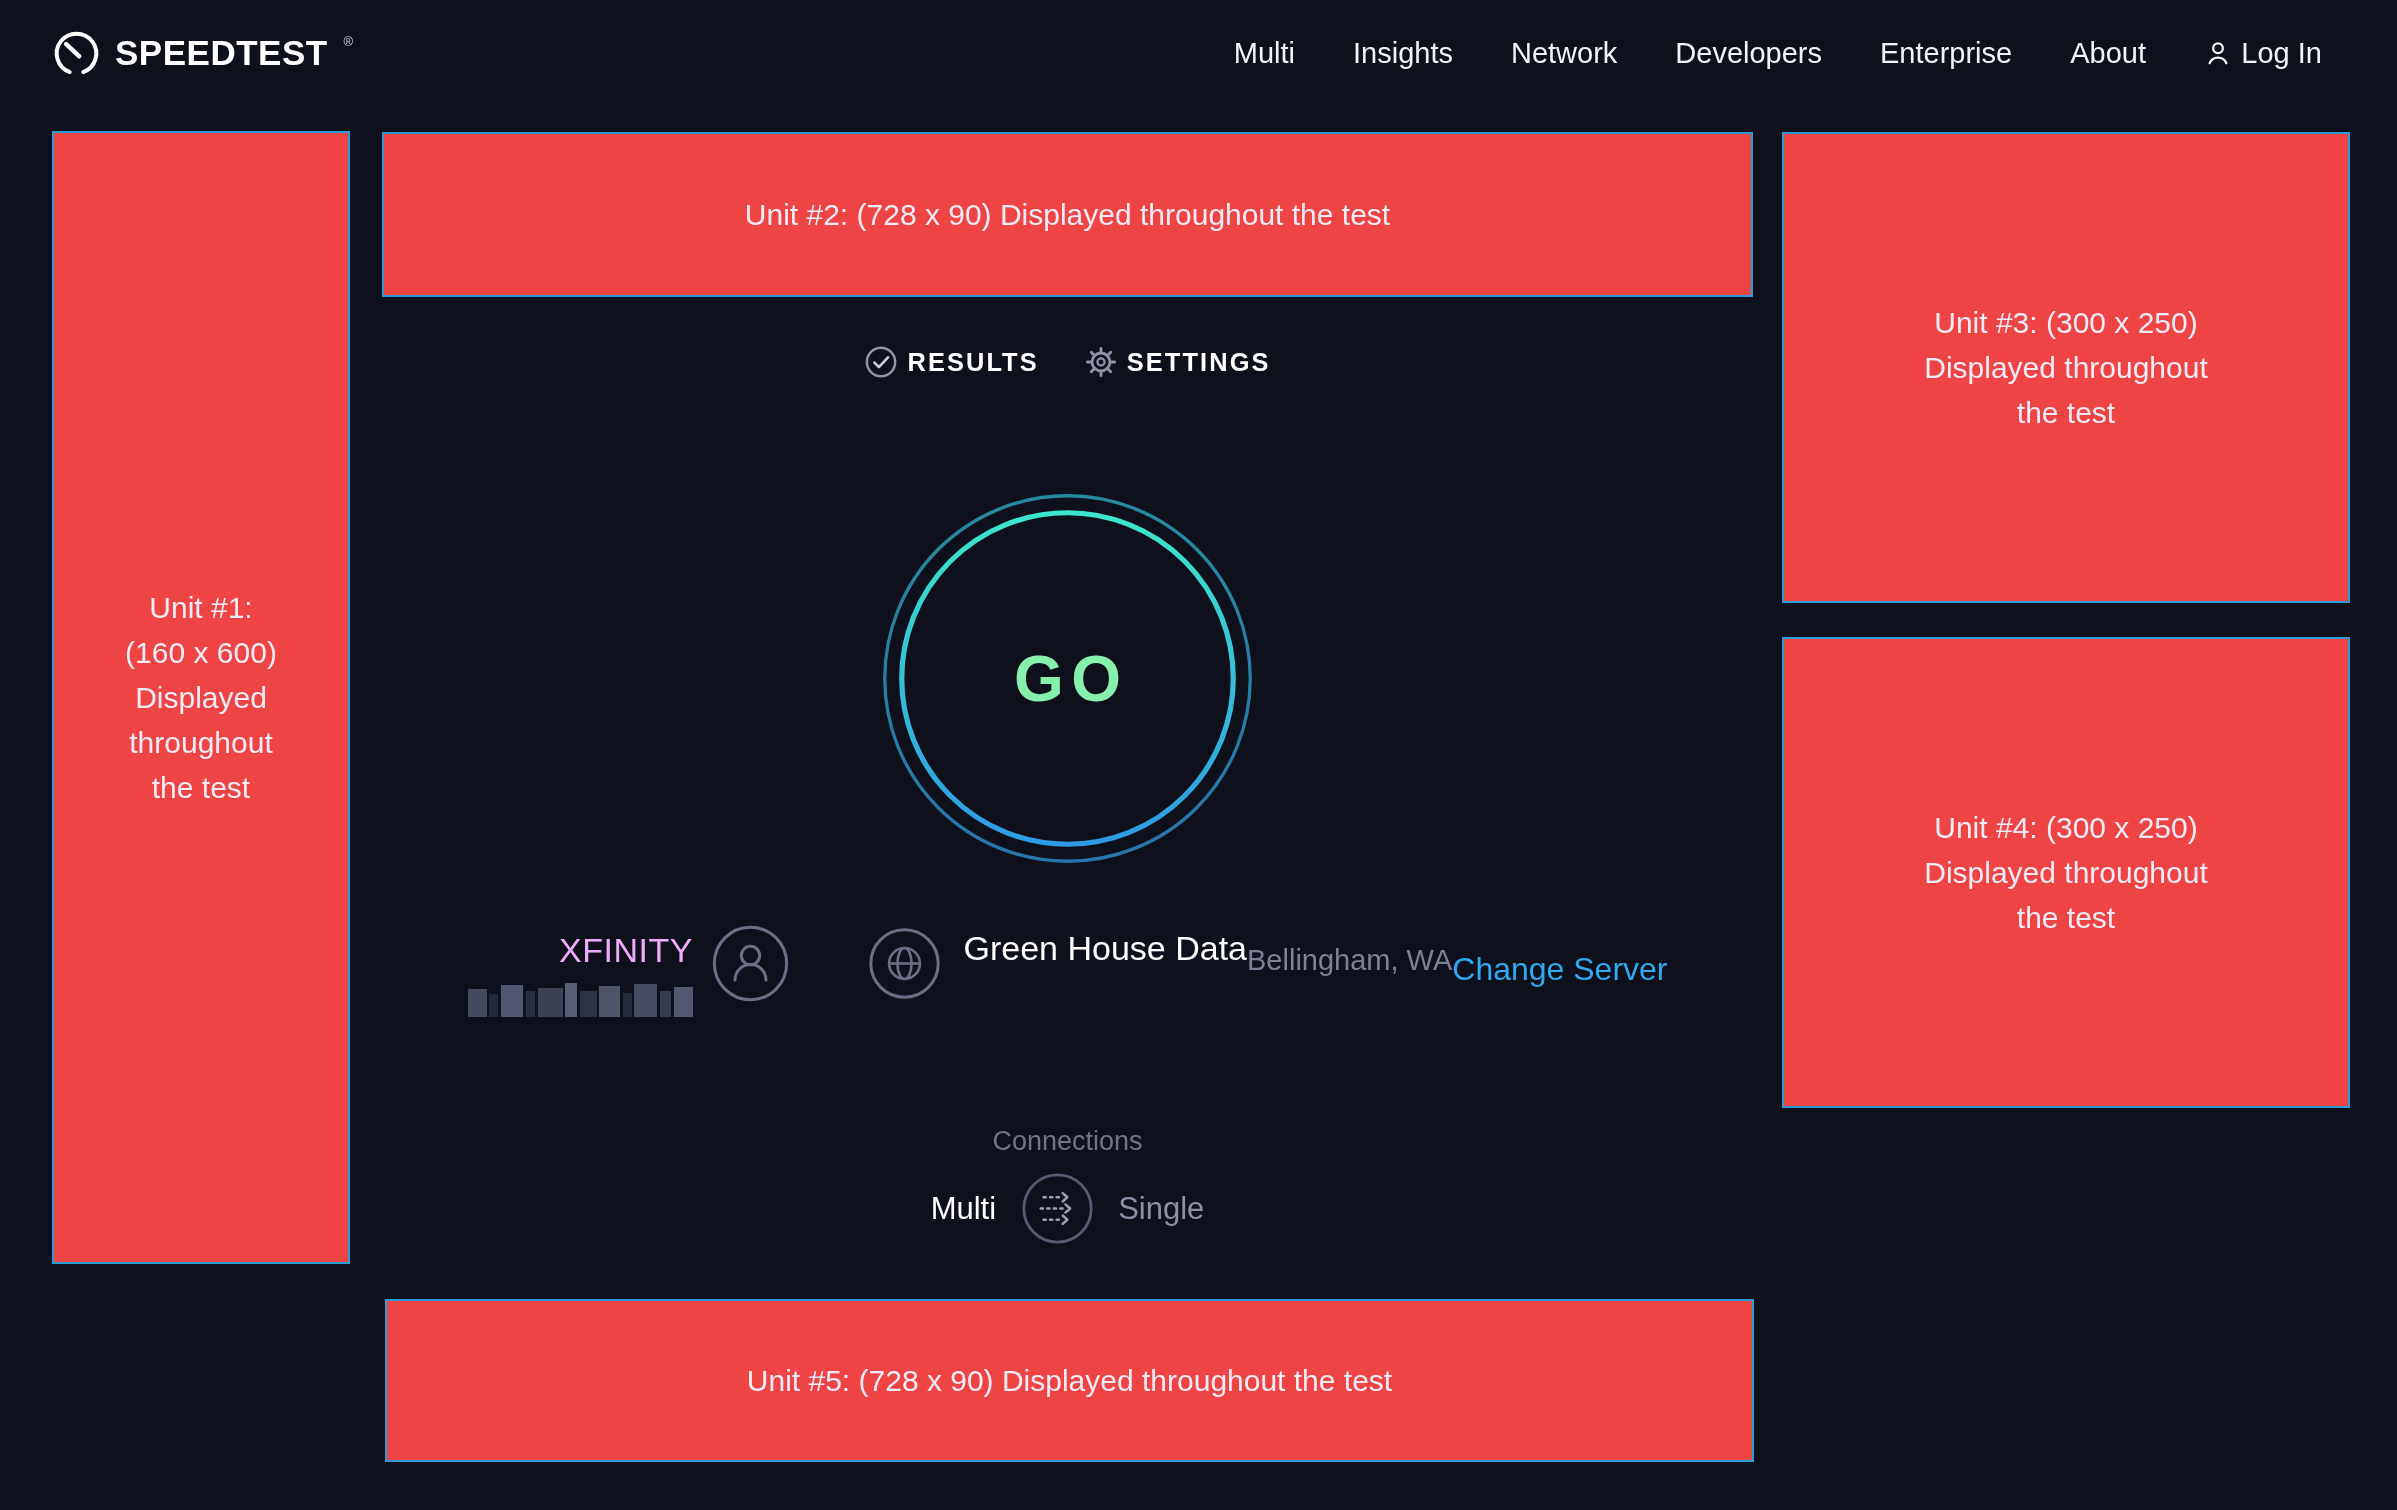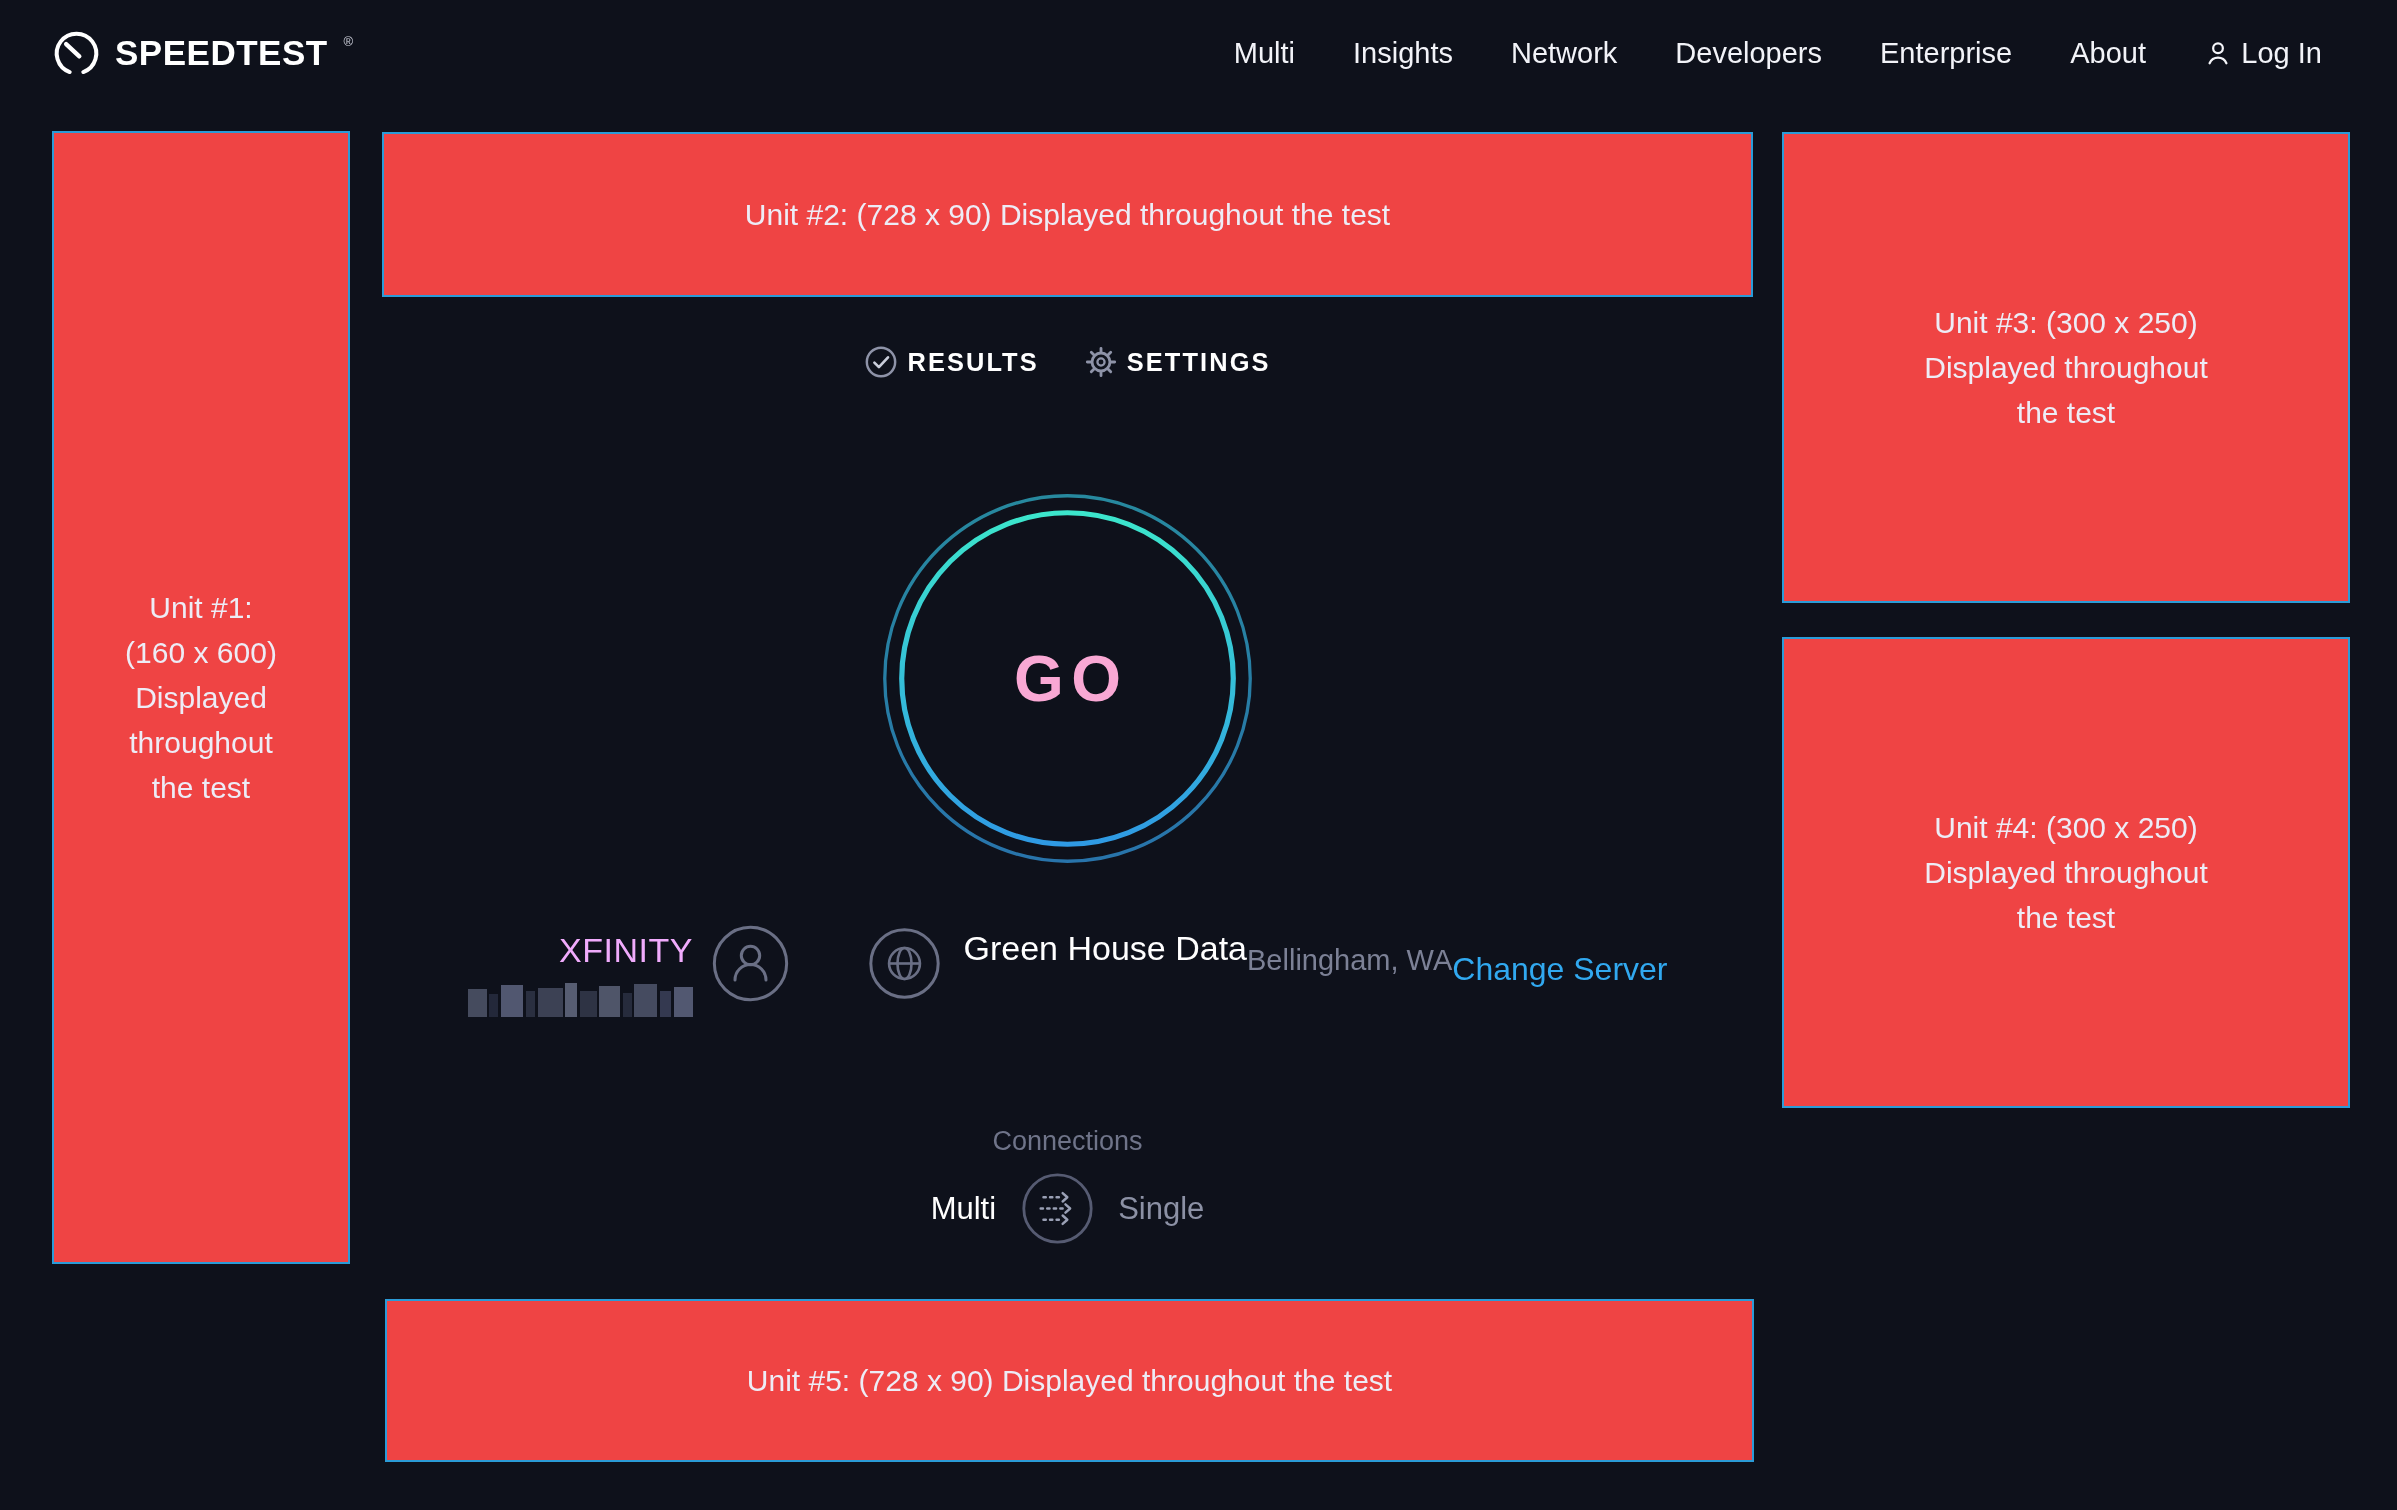--- a/index.html
+++ b/index.html
@@ -30,21 +30,21 @@
   #ad5{left:385px;top:1299px;width:1369px;height:163px;}
   
   .tabs{position:absolute;left:382px;top:334px;width:1371px;height:56px;
     display:flex;align-items:center;justify-content:center;gap:45px;}
   .tab{display:flex;align-items:center;gap:9px;cursor:pointer;}
   .tab-label{font-size:25.4px;font-weight:700;letter-spacing:2.1px;color:#ffffff;}
   
   .go-btn{position:absolute;left:881px;top:492px;width:373px;height:373px;
     border-radius:50%;cursor:pointer;display:flex;align-items:center;justify-content:center;}
   .go-btn svg{position:absolute;left:0;top:0;}
-  .go-label{font-size:64px;font-weight:600;letter-spacing:7.5px;color:#f9a8d4;
+  .go-label{font-size:64px;font-weight:600;letter-spacing:7.5px;color:#86efac;
     position:relative;left:3.8px;}
   
   .meta-row{position:absolute;left:382px;top:923px;width:1371px;
     display:flex;justify-content:center;align-items:flex-start;}
   .isp-col{display:flex;flex-direction:column;align-items:flex-end;
     padding-top:7.5px;margin-right:19px;}
   .isp-name{font-size:34px;font-weight:500;color:#f0abfc;letter-spacing:0.5px;}
   .redact{display:flex;align-items:flex-end;gap:2.8px;margin-top:11.3px;height:36px;}
   .redact span{display:inline-block;background:#4a5064;}
   .redact span:nth-child(1){width:19px;height:28px;background:#454b5e;}

